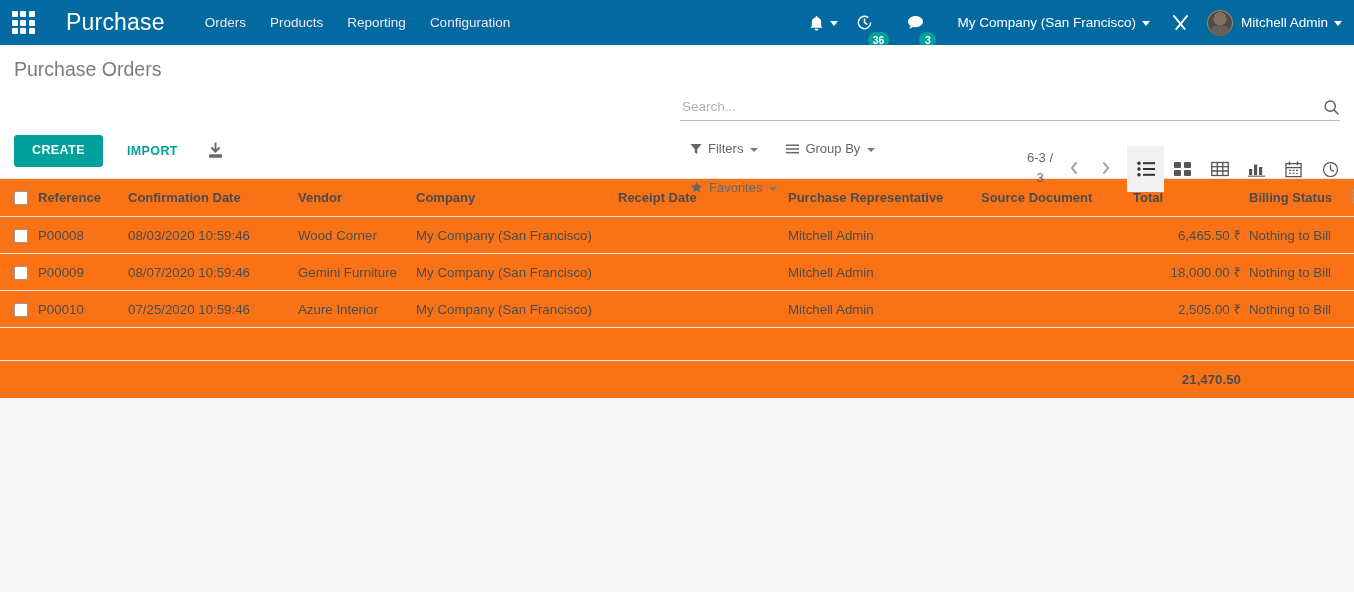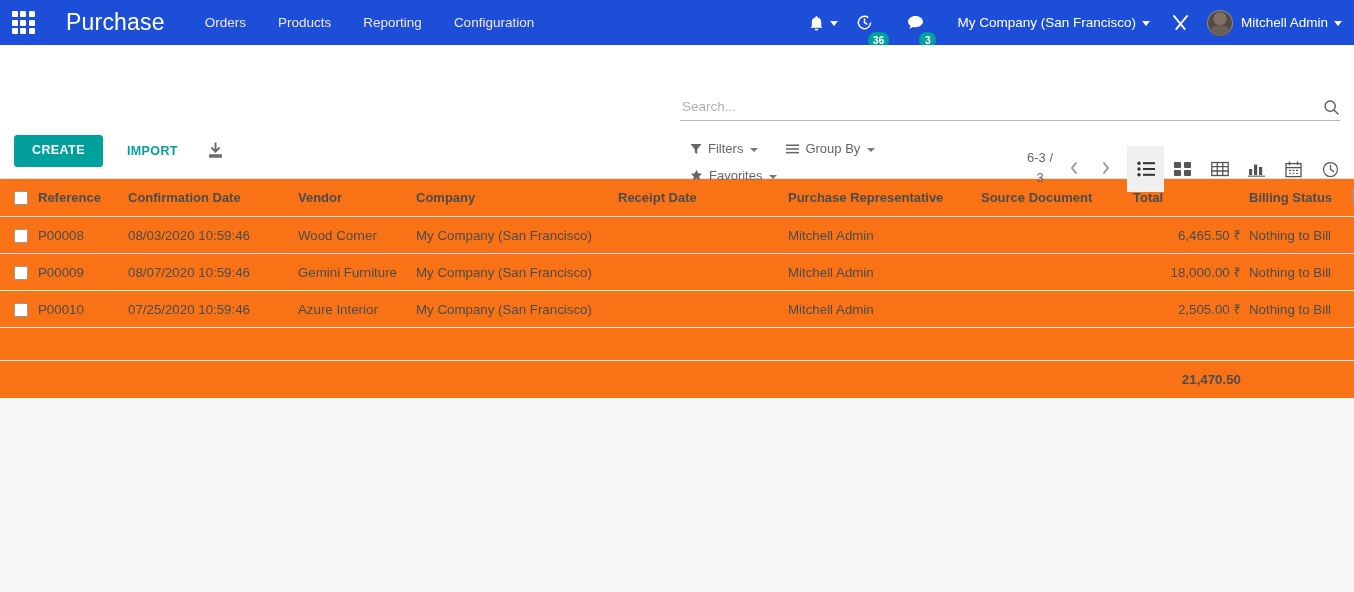--- a/index.html
+++ b/index.html
@@ -8,21 +8,21 @@
     width: 1354px; height: 592px;
     background: #f6f6f6;
     font-family: "Liberation Sans", sans-serif;
     color: #4c4c4c;
     overflow: hidden;
   }
 
   
   .navbar {
     height: 45px;
-    background: #1d4ed8;
+    background: #0369a1;
     display: flex;
     align-items: center;
     color: #fff;
     position: relative;
   }
   .apps-btn {
     width: 46px; height: 45px;
     display: flex; align-items: center; justify-content: center;
     cursor: pointer;
   }
@@ -39,21 +39,21 @@
     font-weight: normal;
     letter-spacing: .2px;
     margin-left: 20px;
     margin-right: 38px;
     color: #fff;
     white-space: nowrap;
   }
   .menu {
     display: flex;
     align-items: center;
-    gap: 28px;
+    gap: 20px;
     font-size: 13.5px;
   }
   .menu .menu-item {
     color: #f0e7ee;
     cursor: pointer;
     white-space: nowrap;
     padding: 4px 2px;
   }
 
   .nav-right {
@@ -202,21 +202,21 @@
   }
   .search-input::placeholder { color: #b0b0b0; }
   .search-magnifier { padding-left: 6px; display: flex; align-items: center; cursor: pointer; }
 
   .filter-row {
     position: absolute;
     left: 690px; top: 96px;
     display: flex;
     flex-wrap: wrap;
     width: 330px;
-    row-gap: 12px;
+    row-gap: 24px;
   }
   .dd-btn {
     font-size: 13px;
     color: #666;
     cursor: pointer;
     display: flex;
     align-items: center;
     white-space: nowrap;
     margin-right: 28px;
   }
@@ -400,20 +400,21 @@
     <div class="user-box">
       <span class="avatar"></span>
       <span>Mitchell Admin</span>
       <span class="caret"></span>
     </div>
   </div>
 </div>
 
 <div class="control-panel">
 
+  <div class="breadcrumb">Purchase Orders</div>
 
   <div class="cp-buttons">
     <button class="btn-create">CREATE</button>
     <button class="btn-import">IMPORT</button>
     <span class="btn-export">
       <span class="ico">
         <svg width="19" height="19" viewBox="0 0 20 20" fill="#6b6b6b">
           <path d="M9 1.5h2v7.2l2.6-2.6 1.4 1.4L10 12.5 5 7.5l1.4-1.4L9 8.7z"></path>
           <rect x="3.2" y="14" width="13.6" height="3.6" rx="0.6"></rect>
         </svg>

